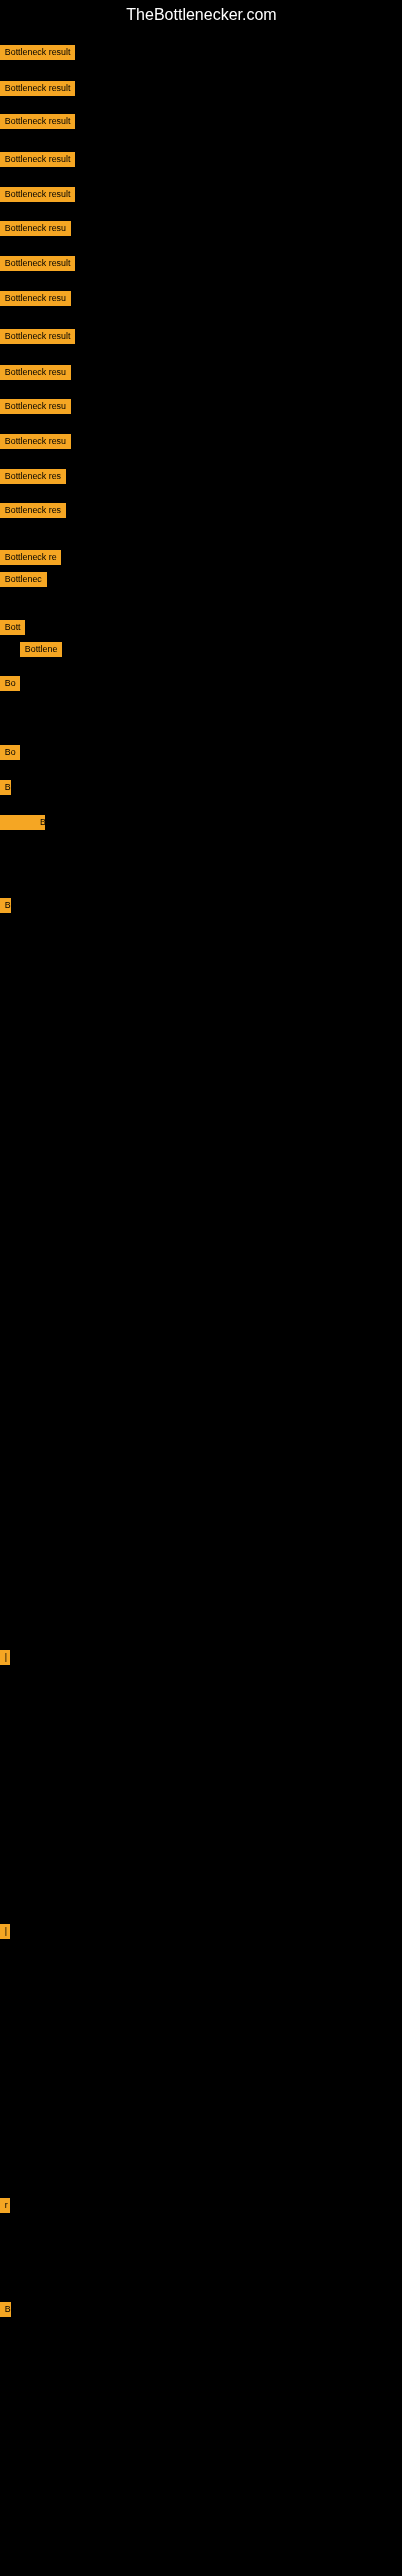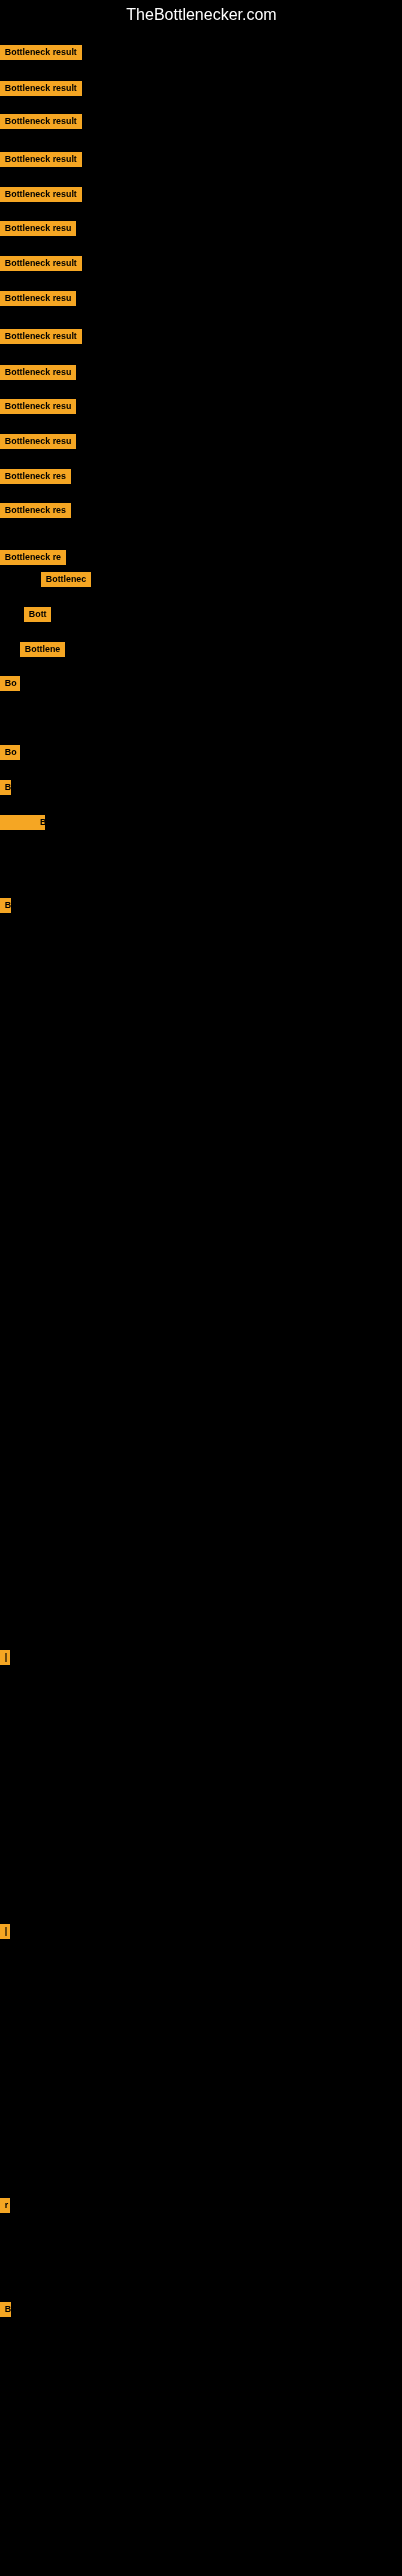--- a/index.html
+++ b/index.html
@@ -21,21 +21,21 @@
       color: #fff;
       font-size: 16px;
       padding: 6.4px 0;
       width: 100%;
     }
 
     .bottleneck-badge {
       background-color: #f5a623;
       color: #000;
       font-size: 8.9px;
-      font-weight: bold;
+      font-weight: normal;
       padding: 2.4px 4.8px;
       display: inline-block;
       white-space: nowrap;
       overflow: hidden;
     }
 
     .badge-container {
       position: absolute;
       left: 0;
     }
@@ -54,22 +54,22 @@
     <div class="badge-container" style="top: 221px;"><span class="bottleneck-badge" style="max-width: 105px;">Bottleneck resu</span></div>
     <div class="badge-container" style="top: 256px;"><span class="bottleneck-badge" style="max-width: 117px;">Bottleneck result</span></div>
     <div class="badge-container" style="top: 291px;"><span class="bottleneck-badge" style="max-width: 105px;">Bottleneck resu</span></div>
     <div class="badge-container" style="top: 329px;"><span class="bottleneck-badge" style="max-width: 113px;">Bottleneck result</span></div>
     <div class="badge-container" style="top: 365px;"><span class="bottleneck-badge" style="max-width: 103px;">Bottleneck resu</span></div>
     <div class="badge-container" style="top: 399px;"><span class="bottleneck-badge" style="max-width: 101px;">Bottleneck resu</span></div>
     <div class="badge-container" style="top: 434px;"><span class="bottleneck-badge" style="max-width: 97px;">Bottleneck resu</span></div>
     <div class="badge-container" style="top: 469px;"><span class="bottleneck-badge" style="max-width: 93px;">Bottleneck res</span></div>
     <div class="badge-container" style="top: 503px;"><span class="bottleneck-badge" style="max-width: 90px;">Bottleneck res</span></div>
     <div class="badge-container" style="top: 550px;"><span class="bottleneck-badge" style="max-width: 85px;">Bottleneck re</span></div>
-    <div class="badge-container" style="top: 572px; margin-left: 41px;"><span class="bottleneck-badge" style="max-width: 71px;">Bottlenec</span></div>
-    <div class="badge-container" style="top: 607px; padding-left: 24px;"><span class="bottleneck-badge" style="max-width: 35px;">Bott</span></div>
+    <div class="badge-container" style="top: 572px;"><span class="bottleneck-badge" style="max-width: 71px;">Bottlenec</span></div>
+    <div class="badge-container" style="top: 620px;"><span class="bottleneck-badge" style="max-width: 35px;">Bott</span></div>
     <div class="badge-container" style="top: 642px; margin-left: 20px;"><span class="bottleneck-badge" style="max-width: 64px;">Bottlene</span></div>
     <div class="badge-container" style="top: 676px;"><span class="bottleneck-badge" style="max-width: 20px;">Bo</span></div>
     <div class="badge-container" style="top: 745px;"><span class="bottleneck-badge" style="max-width: 20px;">Bo</span></div>
     <div class="badge-container" style="top: 780px;"><span class="bottleneck-badge" style="max-width: 11.3px;">B</span></div>
     <div class="badge-container" style="top: 815px;"><span class="bottleneck-badge" style="max-width: 39px; padding-left: 40px;">Bottl</span></div>
     <div class="badge-container" style="top: 898px;"><span class="bottleneck-badge" style="max-width: 11.3px;">B</span></div>
     <div class="badge-container" style="top: 1650px;"><span class="bottleneck-badge" style="max-width: 6.4px;">|</span></div>
     <div class="badge-container" style="top: 1924px;"><span class="bottleneck-badge" style="max-width: 6.4px;">|</span></div>
     <div class="badge-container" style="top: 2198px;"><span class="bottleneck-badge" style="max-width: 6.4px;">r</span></div>
     <div class="badge-container" style="top: 2302px;"><span class="bottleneck-badge" style="max-width: 11.3px;">B</span></div>

